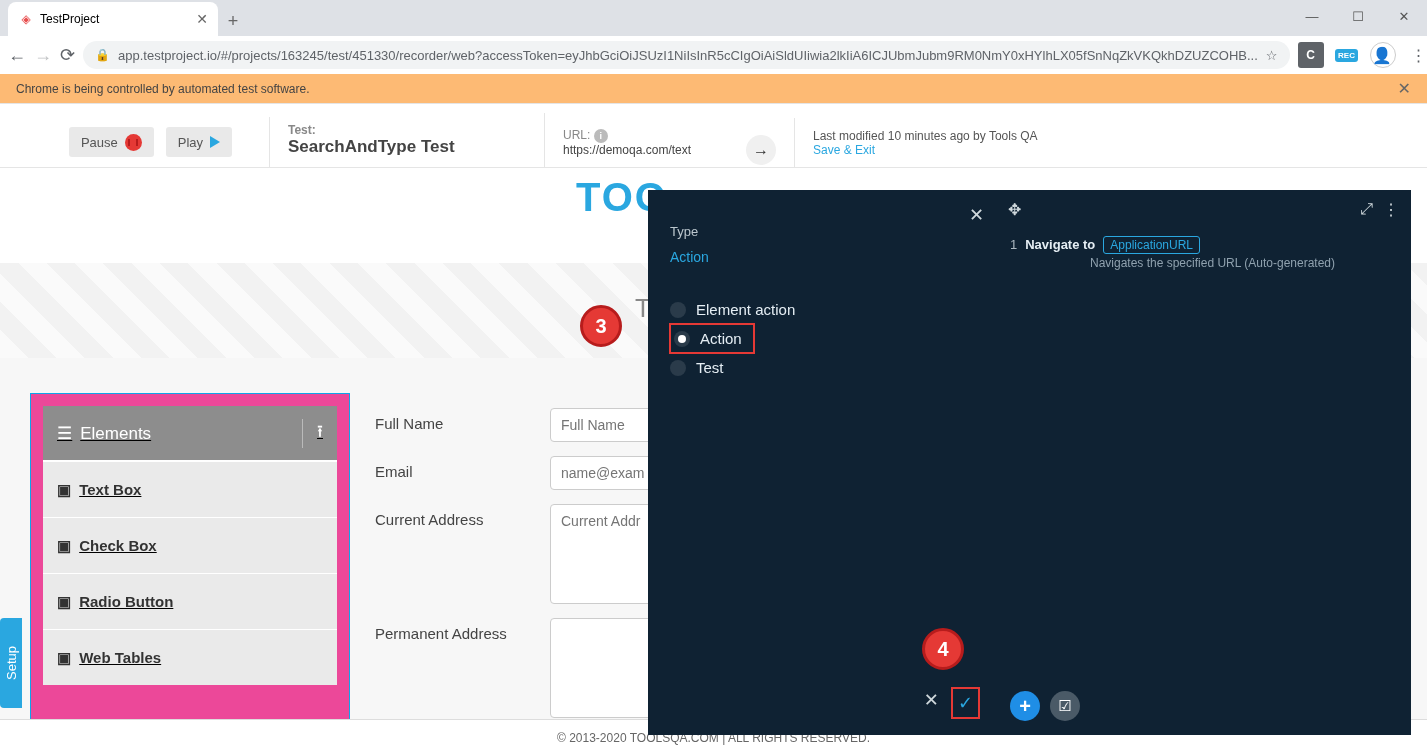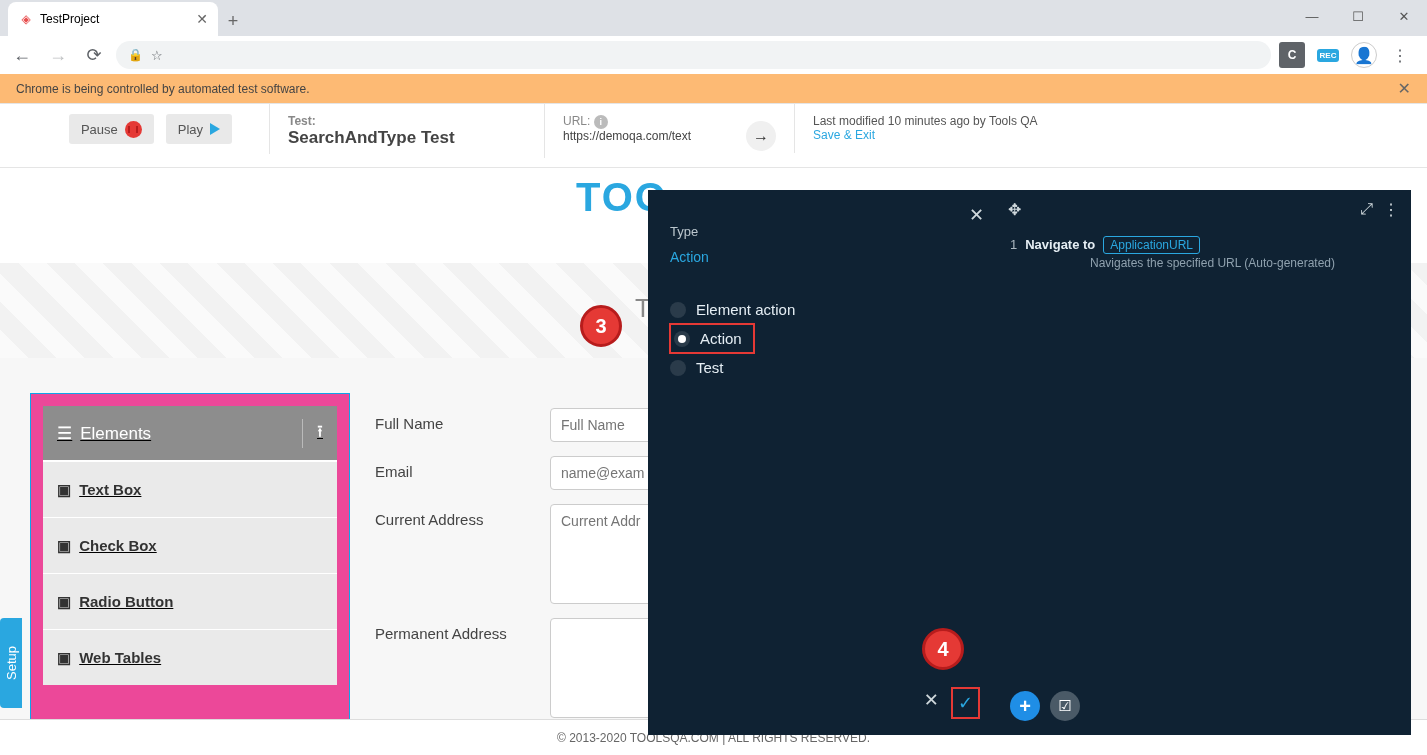--- a/index.html
+++ b/index.html
@@ -22,21 +22,21 @@
 .url-bar .url-text { flex: 1; white-space: nowrap; overflow: hidden; text-overflow: ellipsis; }
 .chrome-icons { display: flex; gap: 10px; align-items: center; padding-right: 6px;}
 .chrome-icon { width: 26px; height: 26px; display: flex; align-items: center; justify-content: center; color: #5f6368; font-size: 16px; }
 .rec-badge { background: #2aa7e0; color: #fff; font-size: 8px; border-radius: 3px; padding: 2px 3px; font-weight: bold; }
 
 
 .auto-bar { height: 30px; display: flex; align-items: center; padding: 0 16px; font-size: 12px; background: #fdba74; color: #444; border-bottom: 1px solid #e5e5e5; }
 .auto-close { margin-left: auto; font-size: 16px; color: #666; }
 
 
-.recorder-header { height: 64px; border-bottom: 1px solid #e5e5e5; display: flex; align-items: flex-start; }
+.recorder-header { height: 64px; border-bottom: 1px solid #e5e5e5; display: flex; align-items: flex-end; }
 .rh-cell { border-right: 1px solid #e5e5e5; padding: 10px 18px; display: flex; flex-direction: column; justify-content: center; }
 .rh-controls { width: 270px; flex-direction: row; align-items: center; gap: 12px; padding-left: 50px;}
 .ctrl-btn { background: #e9e9e9; height: 30px; padding: 0 12px; display: flex; align-items: center; border-radius: 3px; font-size: 13px; color: #555; gap: 7px; border: none; cursor: pointer;}
 .pause-dot { width: 17px; height: 17px; background: #e53935; border-radius: 50%; display:flex; align-items:center; justify-content:center;}
 .pause-dot::after{content:"";display:block;width:6px;height:7px;border-left:2px solid #b71c1c;border-right:2px solid #b71c1c;}
 .play-tri { width: 0; height: 0; border-left: 10px solid #2aa7e0; border-top: 6px solid transparent; border-bottom: 6px solid transparent; }
 .rh-test { width: 275px; font-weight: bold; }
 .rh-lbl { font-size: 12px; color: #888; }
 .rh-val { font-size: 17px; color: #444; }
 .rh-url { width: 250px; position: relative; }
@@ -123,20 +123,21 @@
       <span class="close">✕</span>
     </div>
     <div class="new-tab">+</div>
   </div>
   <div class="address-bar">
     <div class="nav-btn">←</div>
     <div class="nav-btn" style="opacity:.4">→</div>
     <div class="nav-btn">⟳</div>
     <div class="url-bar">
       <span class="lock">🔒</span>
+      <span class="url-text">app.testproject.io/#/projects/163245/test/451330/recorder/web?accessToken=eyJhbGciOiJSUzI1NiIsInR5cCIgOiAiSldUIiwia2lkIiA6ICJUbmJubm9RM0NmY0xHYlhLX05fSnNqZkVKQkhDZUZCOHB...</span>
       <span>☆</span>
     </div>
     <div class="chrome-icons">
       <div class="chrome-icon" style="background:#5f6368;color:#fff;border-radius:3px;font-size:12px;font-weight:bold">C</div>
       <div class="chrome-icon">
           <span class="rec-badge">REC</span>
         </div>
       <div class="chrome-icon" style="border:1px solid #ccc;border-radius:50%">👤</div>
       <div class="chrome-icon">⋮</div>
     </div>

